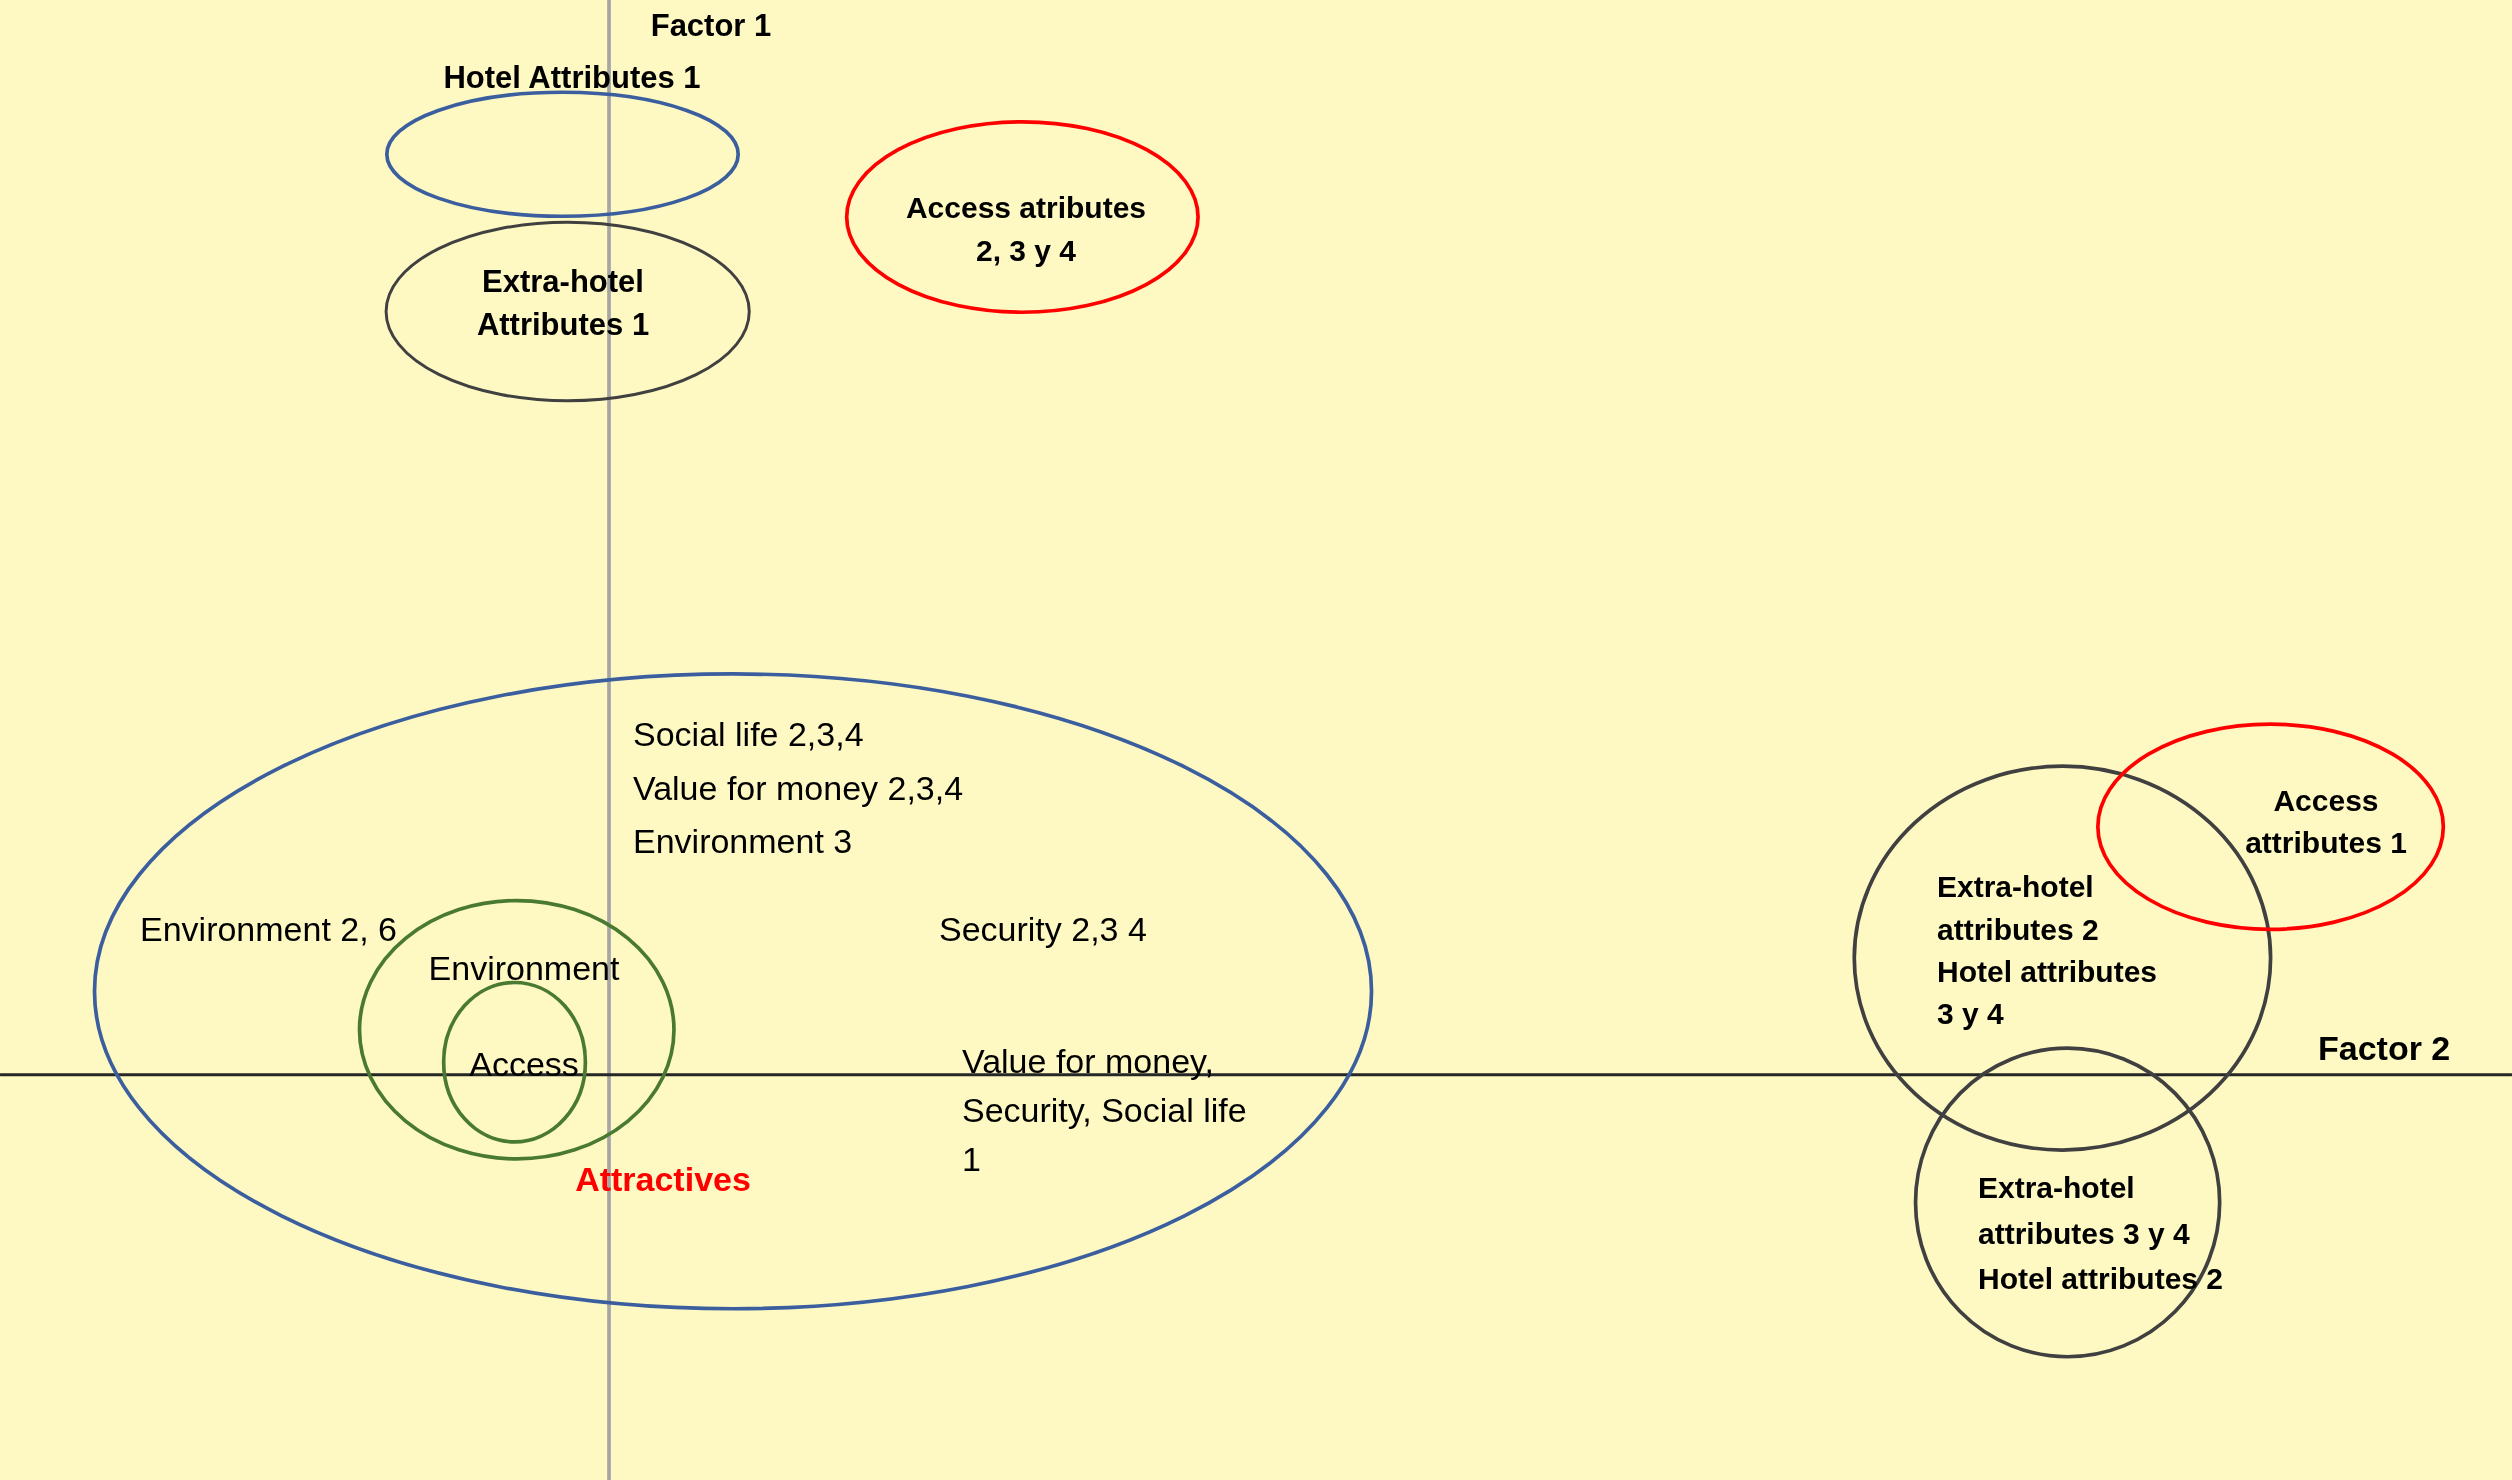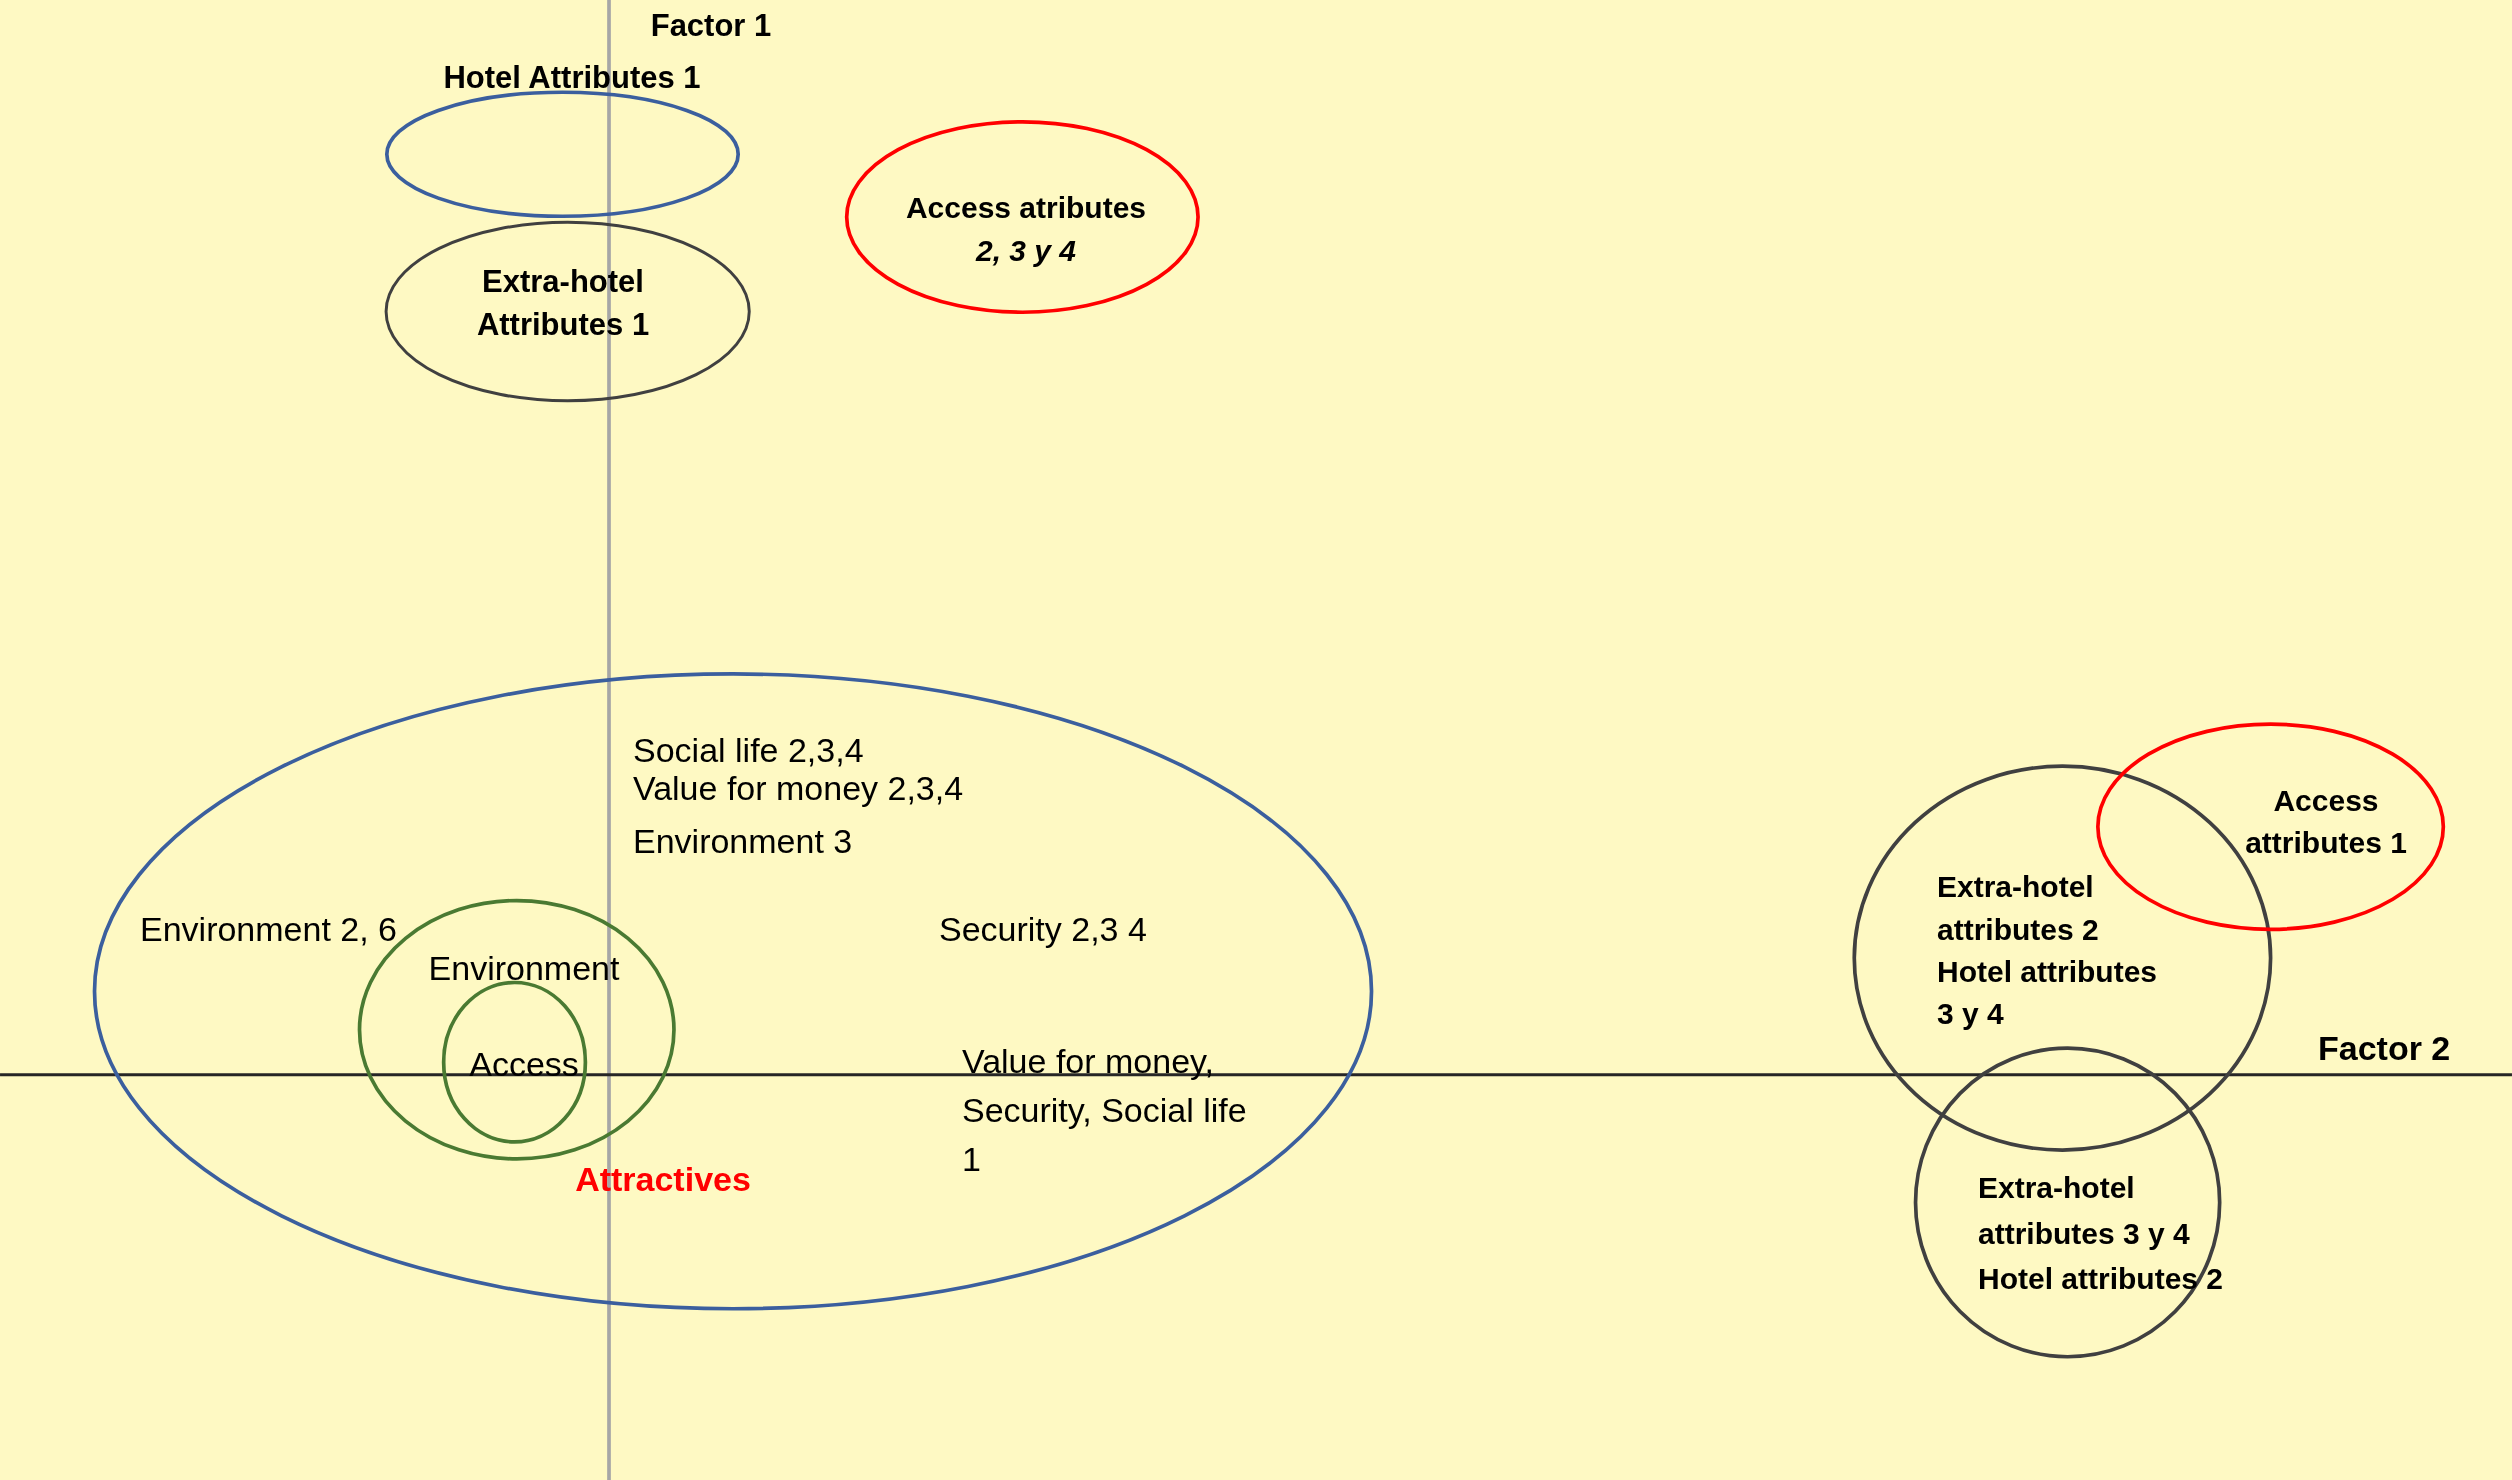--- a/index.html
+++ b/index.html
@@ -55,23 +55,23 @@
   </svg>
 
   <div class="lbl bold ctr" style="left:711px; top:5.9px; font-size:31px;">Factor 1</div>
 
   <div class="lbl bold ctr" style="left:572px; top:58px; font-size:31px;text-align:right;">Hotel Attributes 1</div>
 
   <div class="lbl bold ctr" style="left:563px; top:262px; font-size:31px;">Extra-hotel</div>
   <div class="lbl bold ctr" style="left:563px; top:305px; font-size:31px;">Attributes 1</div>
 
   <div class="lbl bold ctr" style="left:1026px; top:188px; font-size:30px;">Access atributes</div>
-  <div class="lbl bold ctr" style="left:1026px; top:231px; font-size:30px;font-style:italic;">2, 3 y 4</div>
+  <div class="lbl bold ctr" style="left:1026px; top:231px; font-size:30px;">2, 3 y 4</div>
 
-  <div class="lbl" style="left:633px; top:712px; font-size:34px;margin-top:16px;">Social life 2,3,4</div>
+  <div class="lbl" style="left:633px; top:712px; font-size:34px;">Social life 2,3,4</div>
   <div class="lbl" style="left:633px; top:766px; font-size:34px;">Value for money 2,3,4</div>
   <div class="lbl" style="left:633px; top:819px; font-size:34px;">Environment 3</div>
 
   <div class="lbl" style="left:140px; top:907px; font-size:34px;">Environment 2, 6</div>
 
   <div class="lbl" style="left:939px; top:907px; font-size:34px;">Security 2,3 4</div>
 
   <div class="lbl" style="left:962px; top:1039px; font-size:34px;">Value for money,</div>
   <div class="lbl" style="left:962px; top:1088px; font-size:34px;">Security, Social life</div>
   <div class="lbl" style="left:962px; top:1137px; font-size:34px;">1</div>

